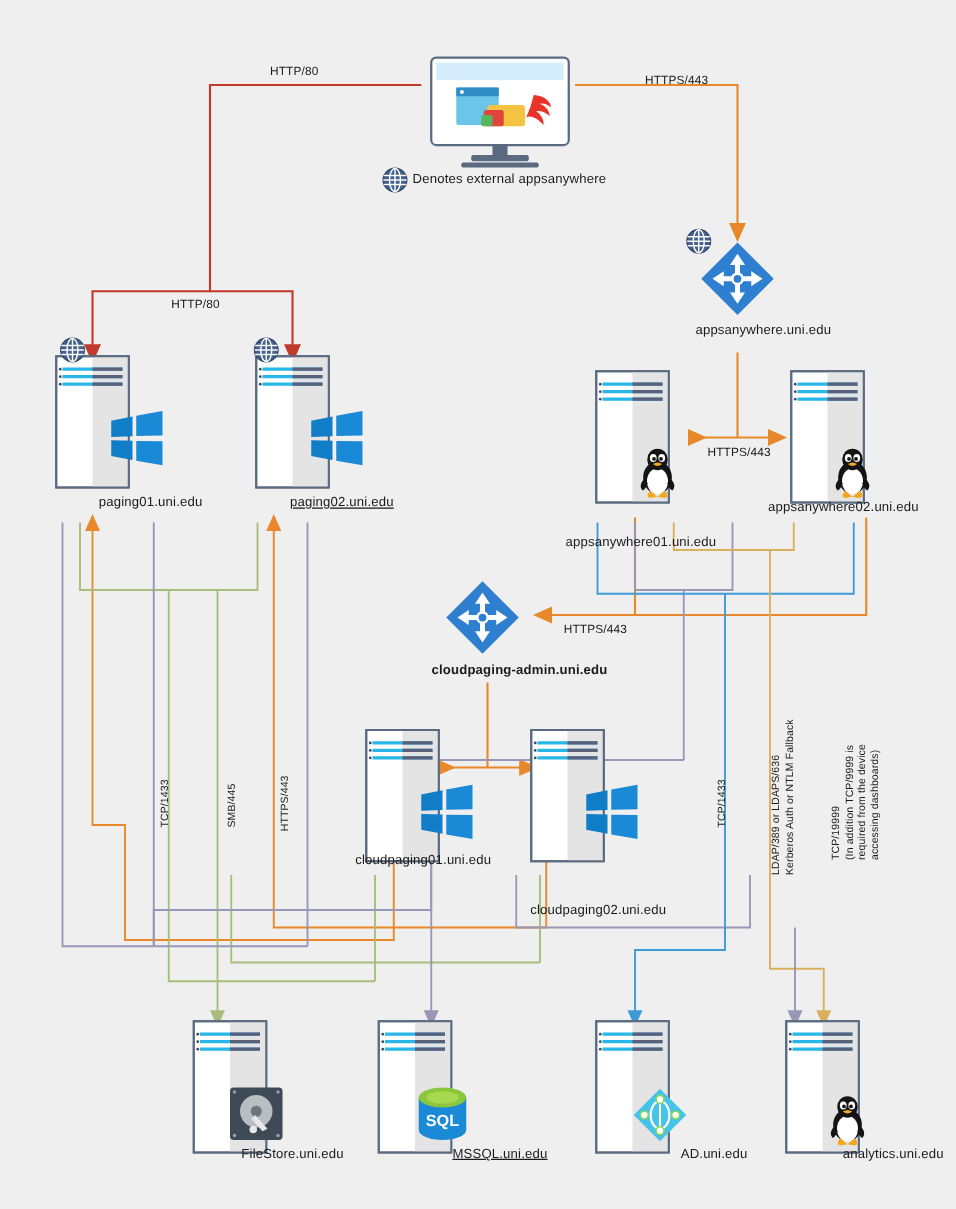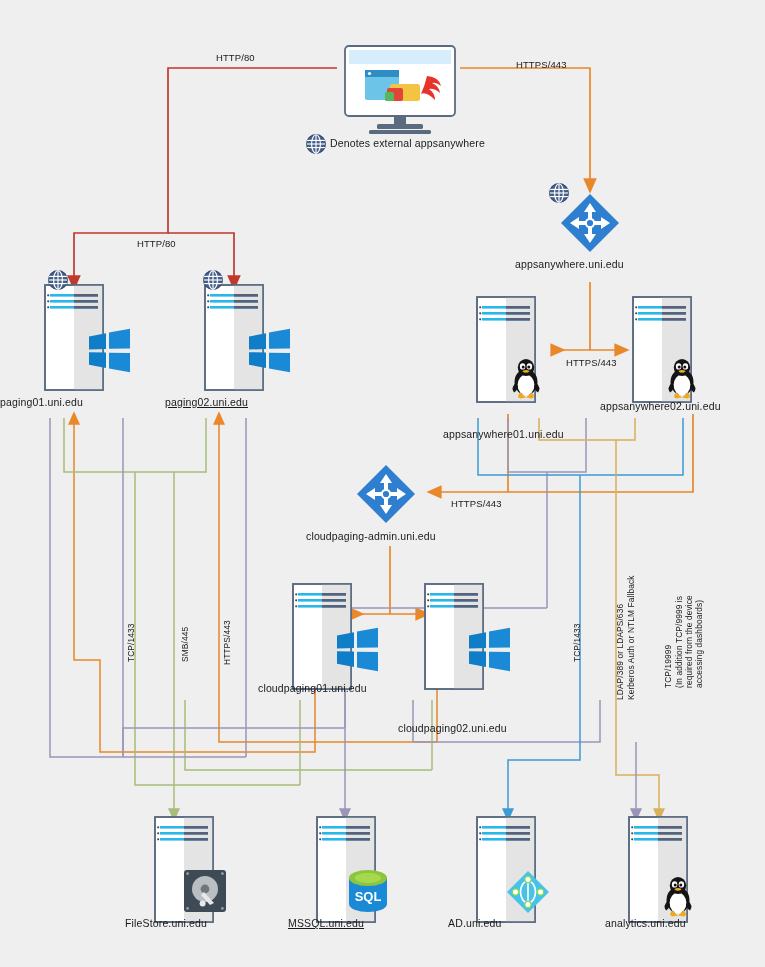--- a/index.html
+++ b/index.html
@@ -7,21 +7,21 @@
     width:765px;height:967px;
     background:#efefef;
     font-family:"Liberation Sans", sans-serif;
     position:relative;
     overflow:hidden;
   }
   #canvas{position:absolute;inset:0;width:765px;height:967px;}
   .node{position:absolute;}
   .node-label{
     position:absolute;
-    text-align:left;
+    text-align:right;
     font-size:10.5px;
     color:#1a1a1a;
     white-space:nowrap;
     letter-spacing:.15px;
   }
   .edge-label{
     position:absolute;
     font-size:9.5px;
     color:#1a1a1a;
     white-space:nowrap;
@@ -223,21 +223,21 @@
     <g transform="translate(44,48)">
         <use href="#winflag"></use>
       </g>
   </svg>
 </div>
 <div class="node" style="left:48px;top:270px;">
   <svg width="20" height="20" viewBox="0 0 20 20">
       <use href="#globeicon"></use>
     </svg>
 </div>
-<div class="node-label" style="left:0px;top:396px;width:150px;">paging01.uni.edu</div>
+<div class="node-label" style="left:0px;top:396px;width:150px;padding-left:12px;">paging01.uni.edu</div>
 
 <div class="node" style="left:205px;top:283px;">
   <svg width="100" height="110" viewBox="0 0 100 110">
     <use href="#srvbody" x="0" y="2"></use>
     <g transform="translate(44,48)">
         <use href="#winflag"></use>
       </g>
   </svg>
 </div>
 <div class="node" style="left:203px;top:270px;">
@@ -277,21 +277,21 @@
       </g>
   </svg>
 </div>
 <div class="node-label" style="left:600px;top:400px;width:135px;">appsanywhere02.uni.edu</div>
 
 <div class="node" style="left:357px;top:465px;">
   <svg width="58" height="58" viewBox="0 0 58 58">
     <use href="#lbicon"></use>
   </svg>
 </div>
-<div class="node-label" style="left:306px;top:530px;width:180px;">cloudpaging-admin.uni.edu</div>
+<div class="node-label" style="left:306px;top:530px;width:180px;font-weight:bold;">cloudpaging-admin.uni.edu</div>
 
 <div class="node" style="left:293px;top:582px;">
   <svg width="100" height="110" viewBox="0 0 100 110">
     <use href="#srvbody" x="0" y="2"></use>
     <g transform="translate(44,48)">
         <use href="#winflag"></use>
       </g>
   </svg>
 </div>
 <div class="node-label" style="left:258px;top:682px;width:135px;">cloudpaging01.uni.edu</div>
@@ -317,21 +317,21 @@
       <circle cx="18.6" cy="33.6" r="3" fill="#e6e9eb"></circle>
       <circle cx="3.6" cy="3.6" r="1.4" fill="#98a0a8"></circle>
       <circle cx="38.4" cy="3.6" r="1.4" fill="#98a0a8"></circle>
       <circle cx="3.6" cy="38.4" r="1.4" fill="#98a0a8"></circle>
       <circle cx="38.4" cy="38.4" r="1.4" fill="#98a0a8"></circle>
     </g>
   </svg>
 </div>
 <div class="node-label" style="left:125px;top:917px;width:150px;">FileStore.uni.edu</div>
 
-<div class="node" style="left:317px;top:815px;">
+<div class="node" style="left:303px;top:815px;">
   <svg width="92" height="110" viewBox="0 0 92 110">
     <use href="#srvbody" x="0" y="2"></use>
     <g transform="translate(32,55)">
       <path d="M0,8 L0,34 a19,8 0 0 0 38,0 L38,8 z" fill="#1b8ad6"></path>
       <ellipse cx="19" cy="8" rx="19" ry="8" fill="#8cc63e"></ellipse>
       <ellipse cx="19" cy="8" rx="13" ry="5" fill="#a7d94f"></ellipse>
       <text x="19" y="31" font-family="Liberation Sans, sans-serif" font-size="13" font-weight="bold" fill="#ffffff" text-anchor="middle">SQL</text>
     </g>
   </svg>
 </div>

